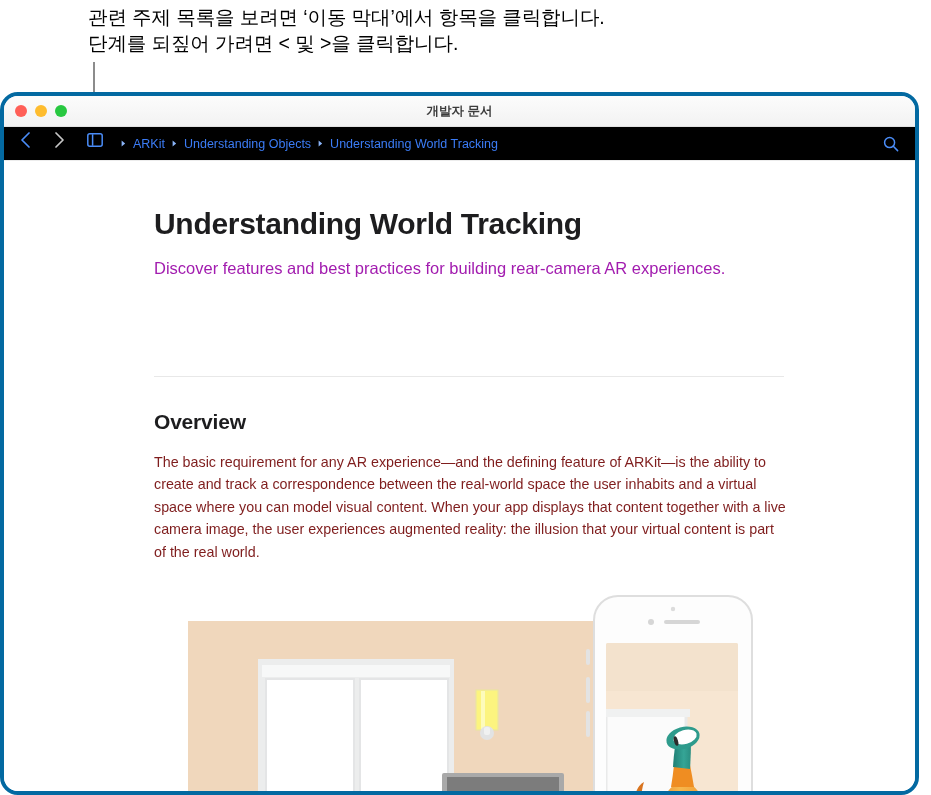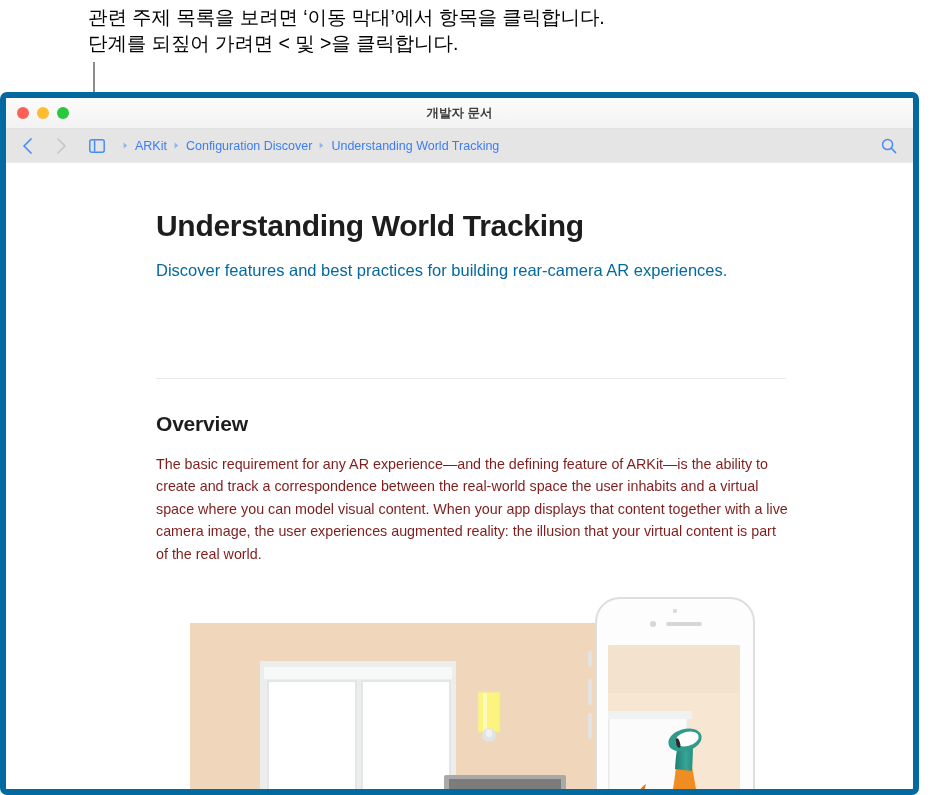--- a/index.html
+++ b/index.html
@@ -49,22 +49,22 @@
   }
 
   
   .window {
     position: absolute;
     left: 0px;
     top: 92px;
     width: 919px;
     height: 703px;
     background: #ffffff;
-    border: 6px solid #0369a1;
-    border-radius: 7px;
+    border: 4px solid #0369a1;
+    border-radius: 18px;
     box-sizing: border-box;
     overflow: hidden;
   }
   .titlebar {
     position: relative;
     height: 30px;
     background: linear-gradient(#fcfcfc, #f2f2f2);
     border-bottom: 1px solid #e2e2e2;
   }
   .traffic {
@@ -89,24 +89,23 @@
     text-align: center;
     font-size: 12.5px;
     font-weight: bold;
     color: #3b3b3b;
   }
 
   
   .toolbar {
     position: relative;
     height: 33px;
-    background: #e5e5e5;
+    background: #000000;
     border-bottom: 1px solid #ececec;
     display: flex;
-    align-items: center;
   }
   .nav-btn {
     width: 26px;
     height: 26px;
     margin-left: 8px;
     display: flex;
     align-items: center;
     justify-content: center;
   }
   .chev { display:block; }
@@ -162,21 +161,21 @@
     color: #1d1d1f;
     letter-spacing: -0.3px;
   }
   .doc-abstract {
     position: absolute;
     left: 150px;
     top: 94px;
     width: 580px;
     font-size: 16.5px;
     line-height: 27px;
-    color: #0369a1;
+    color: #a21caf;
   }
   .divider {
     position: absolute;
     left: 150px;
     top: 215px;
     width: 630px;
     height: 1px;
     background: #e8e8e8;
   }
   .sec-title {
@@ -256,21 +255,21 @@
           <svg width="5" height="7" viewBox="0 0 5 7">
               <path d="M0.6 0.6 L4.2 3.5 L0.6 6.4 Z" fill="#8ab4f8"></path>
             </svg>
         </span>
         <span class="crumb">ARKit</span>
         <span class="sep">
           <svg width="5" height="7" viewBox="0 0 5 7">
               <path d="M0.6 0.6 L4.2 3.5 L0.6 6.4 Z" fill="#8ab4f8"></path>
             </svg>
         </span>
-        <span class="crumb">Configuration Discover</span>
+        <span class="crumb">Understanding Objects</span>
         <span class="sep">
           <svg width="5" height="7" viewBox="0 0 5 7">
               <path d="M0.6 0.6 L4.2 3.5 L0.6 6.4 Z" fill="#8ab4f8"></path>
             </svg>
         </span>
         <span class="crumb current">Understanding World Tracking</span>
       </div>
 
       <div class="search-btn">
         <svg width="16" height="16" viewBox="0 0 16 16">

